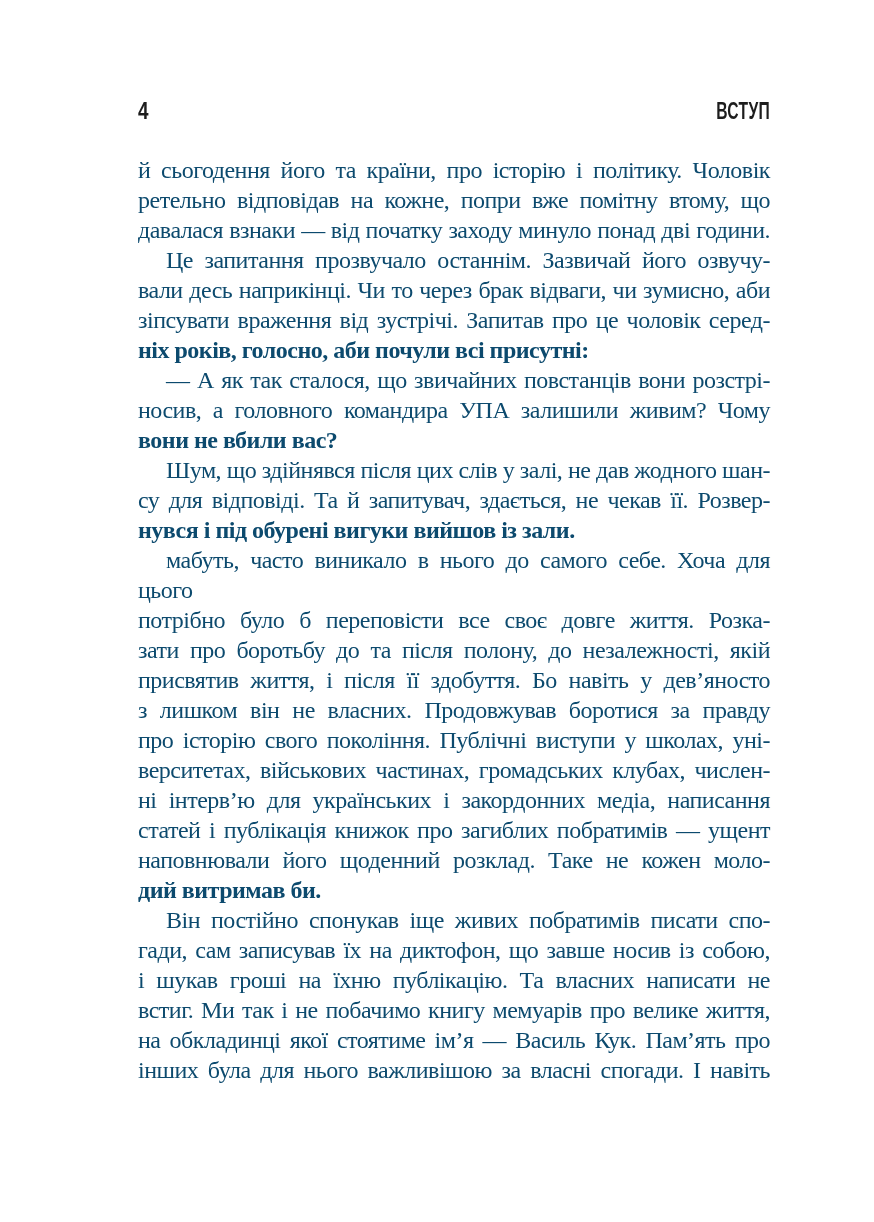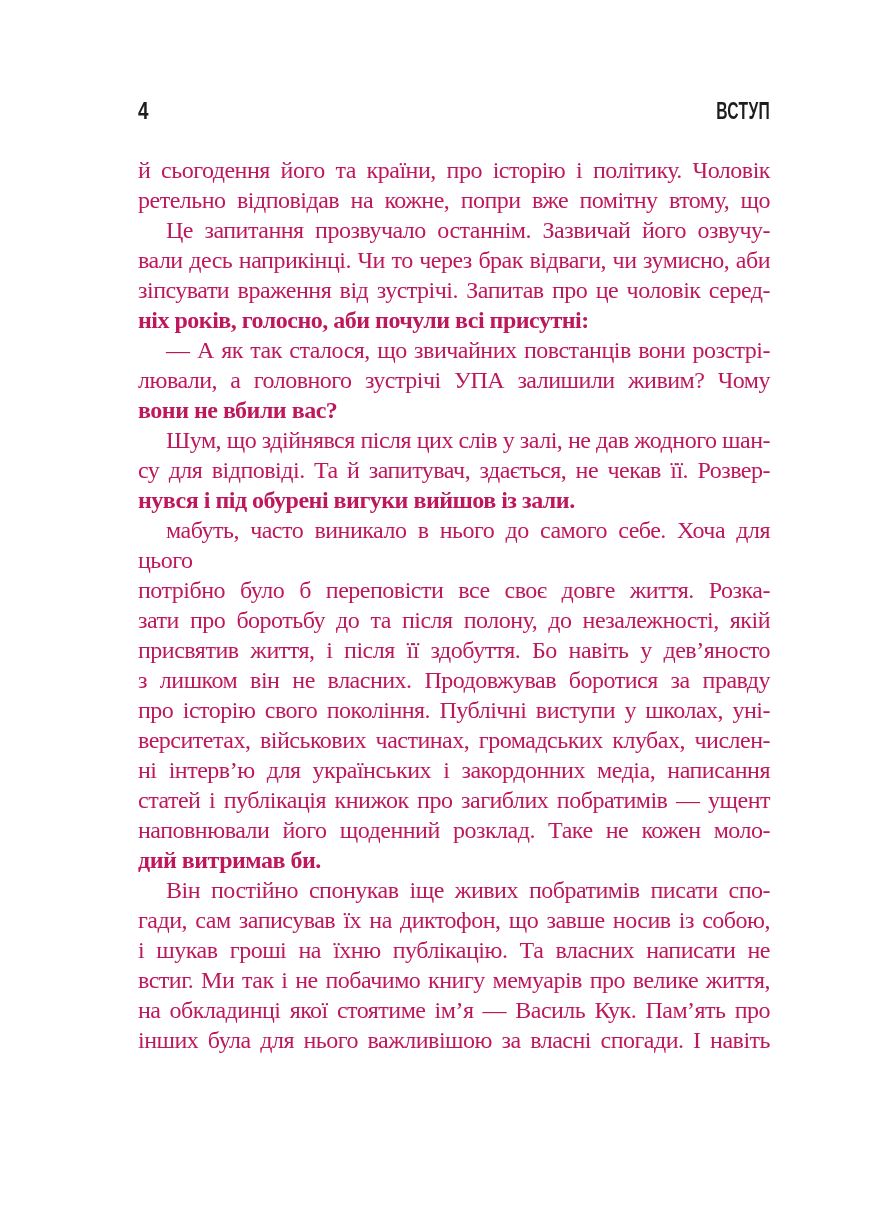--- a/index.html
+++ b/index.html
@@ -45,21 +45,21 @@
   
   .body-text {
     position: absolute;
     left: 138px;
     top: 155px;
     width: 632px;
     font-family: "Liberation Serif", serif;
     font-size: 24px;
     line-height: 30px;
     letter-spacing: -0.5px;
-    color: #be185d;
+    color: #0c4a6e;
     font-kerning: normal;
   }
   .para { margin: 0; }
   .ln {
     text-align: justify;
     text-align-last: justify;
     white-space: normal;
   }
   .ln.end {
     text-align-last: left;
@@ -75,30 +75,31 @@
 <div class="page">
   <header class="running-header">
     <span class="pagenum">4</span>
     <span class="runhead">ВСТУП</span>
   </header>
 
   <main class="body-text">
       <div class="para">
         <div class="ln">й сьогодення його та країни, про історію і політику. Чоловік</div>
         <div class="ln">ретельно відповідав на кожне, попри вже помітну втому, що</div>
+        <div class="ln">давалася взнаки — від початку заходу минуло понад дві години.</div>
       </div>
       <div class="para ind">
         <div class="ln">Це запитання прозвучало останнім. Зазвичай його озвучу-</div>
         <div class="ln">вали десь наприкінці. Чи то через брак відваги, чи зумисно, аби</div>
         <div class="ln">зіпсувати враження від зустрічі. Запитав про це чоловік серед-</div>
         <div class="ln end">ніх років, голосно, аби почули всі присутні:</div>
       </div>
       <div class="para ind">
         <div class="ln">— А як так сталося, що звичайних повстанців вони розстрі-</div>
-        <div class="ln">лювали, а головного зустрічі УПА залишили живим? Чому</div>
+        <div class="ln">носив, а головного командира УПА залишили живим? Чому</div>
         <div class="ln end">вони не вбили вас?</div>
       </div>
       <div class="para ind">
         <div class="ln">Шум, що здійнявся після цих слів у залі, не дав жодного шан-</div>
         <div class="ln">су для відповіді. Та й запитувач, здається, не чекав її. Розвер-</div>
         <div class="ln end">нувся і під обурені вигуки вийшов із зали.</div>
       </div>
       <div class="para ind">
         <div class="ln">мабуть, часто виникало в нього до самого себе. Хоча для цього</div>
         <div class="ln">потрібно було б переповісти все своє довге життя. Розка-</div>

